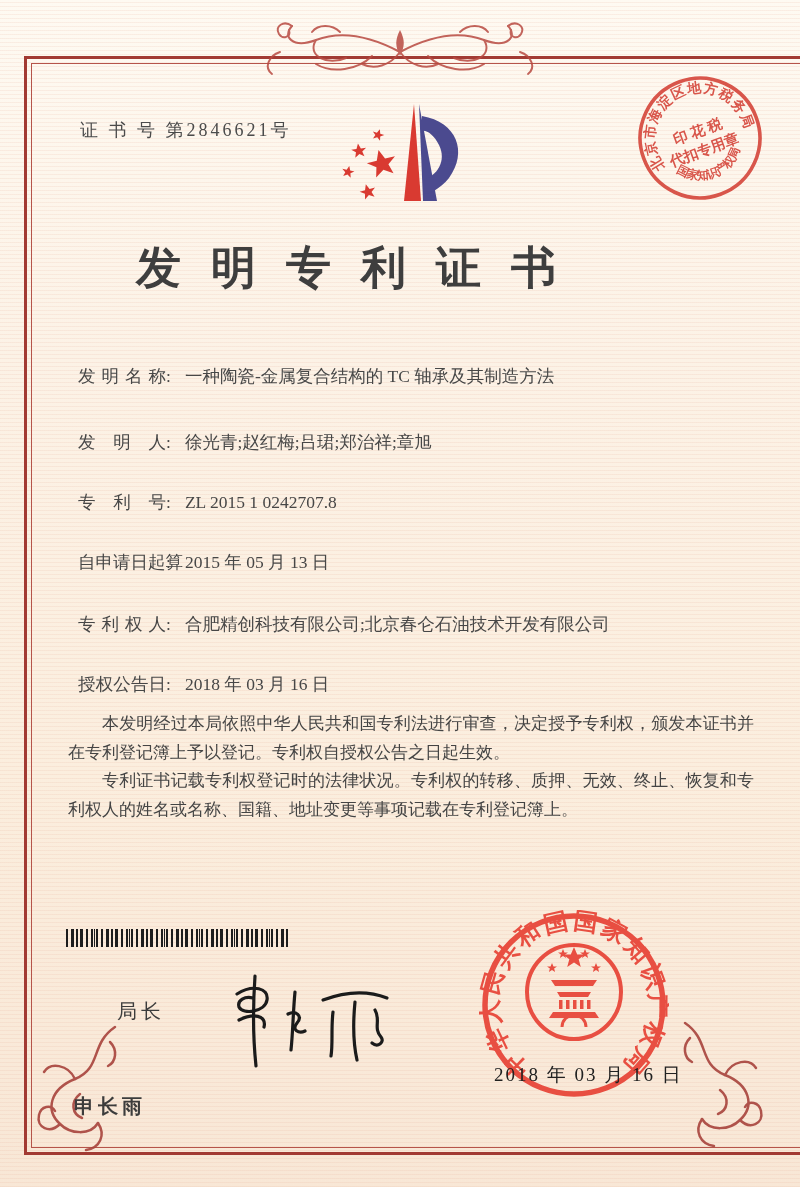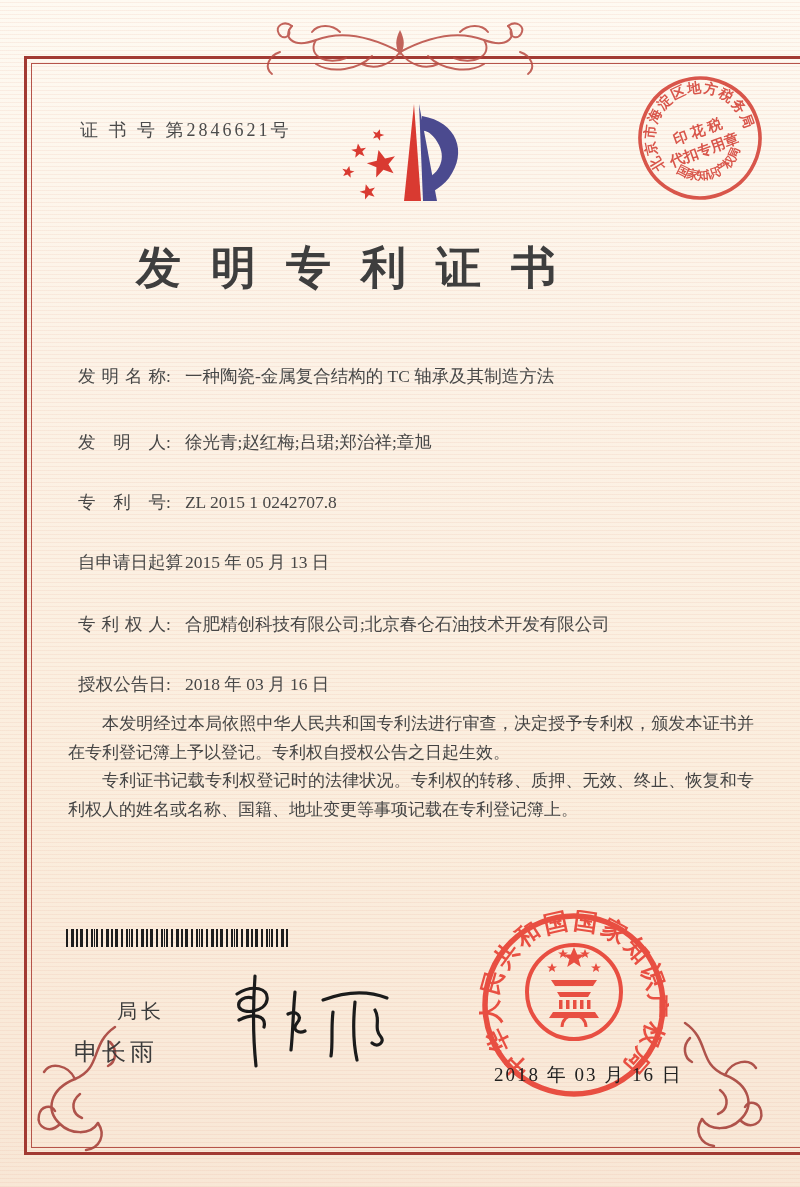--- a/index.html
+++ b/index.html
@@ -44,21 +44,21 @@
     font-size:17px;line-height:28.5px;color:#444;text-align:justify;margin-left:8px;
   }
   .paras p{margin:0;text-indent:2em;}
   .barcode{
     position:absolute;left:66px;top:929px;width:224px;height:18px;
     background:
       repeating-linear-gradient(90deg,#1d1d1d 0px,#1d1d1d 2px,rgba(0,0,0,0) 2px,rgba(0,0,0,0) 5px),
       repeating-linear-gradient(90deg,#1d1d1d 0px,#1d1d1d 1px,rgba(0,0,0,0) 1px,rgba(0,0,0,0) 7px);
   }
   .signer-title{position:absolute;left:74px;top:998px;font-size:20px;color:#3c3c3c;letter-spacing:4px;margin-left:43px;}
-  .signer-name{position:absolute;left:74px;top:1036px;font-size:24px;color:#3c3c3c;letter-spacing:4px;}
+  .signer-name{position:absolute;left:74px;top:1093px;font-size:20px;color:#3c3c3c;letter-spacing:4px;font-weight:bold;}
   .signature{position:absolute;left:195px;top:960px;width:250px;height:120px;}
   .seal{position:absolute;left:479px;top:910px;width:190px;height:190px;opacity:0.95;}
   .seal-date{
     position:absolute;left:494px;top:1062px;font-size:19px;color:#212121;letter-spacing:2px;
     font-family:"Liberation Serif","DejaVu Serif",serif;
   }
   .stamp{position:absolute;left:636px;top:74px;width:128px;height:128px;transform:rotate(-20deg);opacity:0.9;}
   .ornament-top{position:absolute;left:220px;top:12px;width:360px;height:76px;}
   .flourish-bl{position:absolute;left:20px;top:1022px;width:110px;height:132px;}
   .flourish-br{position:absolute;left:670px;top:1018px;width:110px;height:132px;transform:scaleX(-1);}

